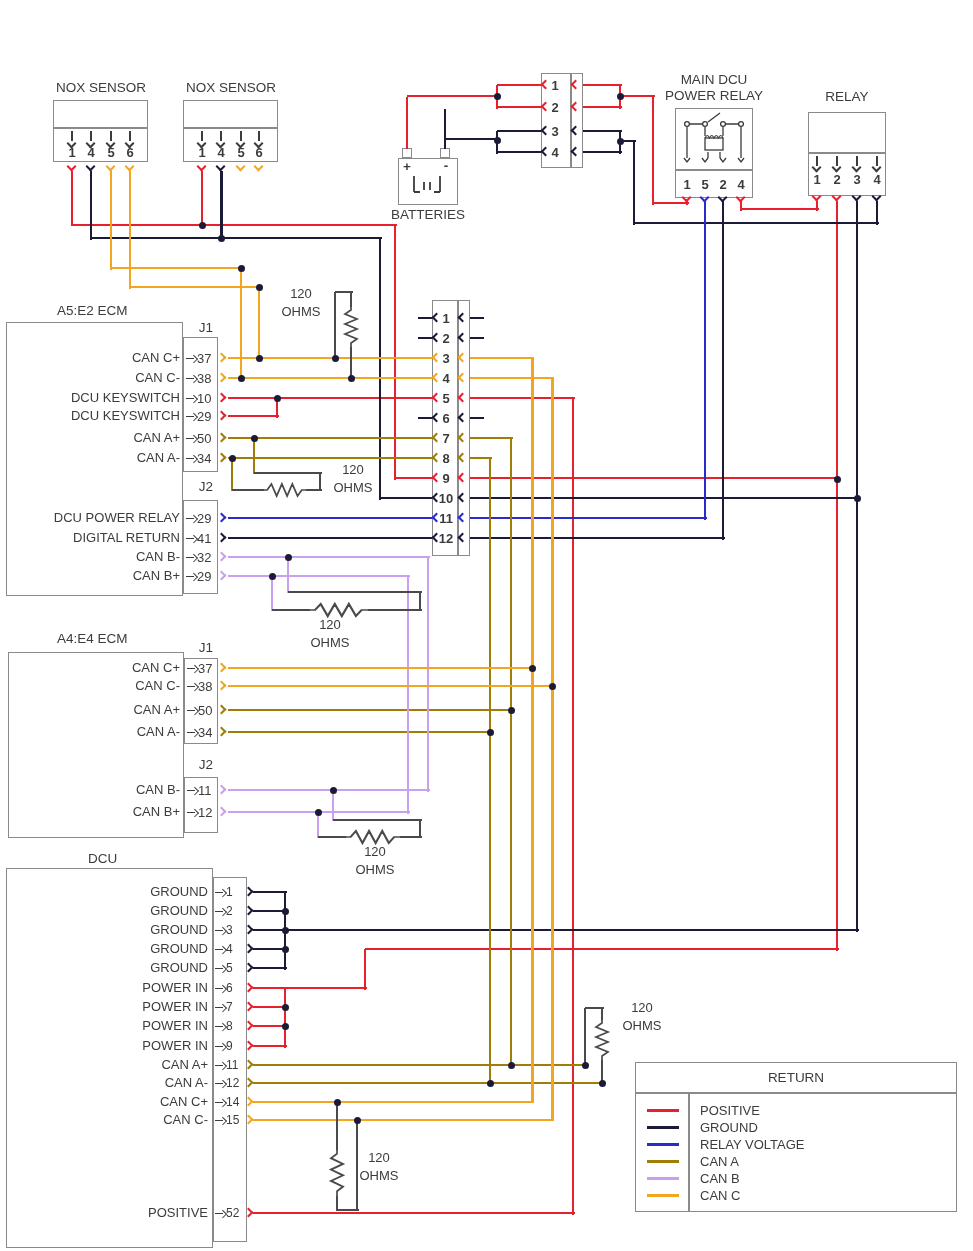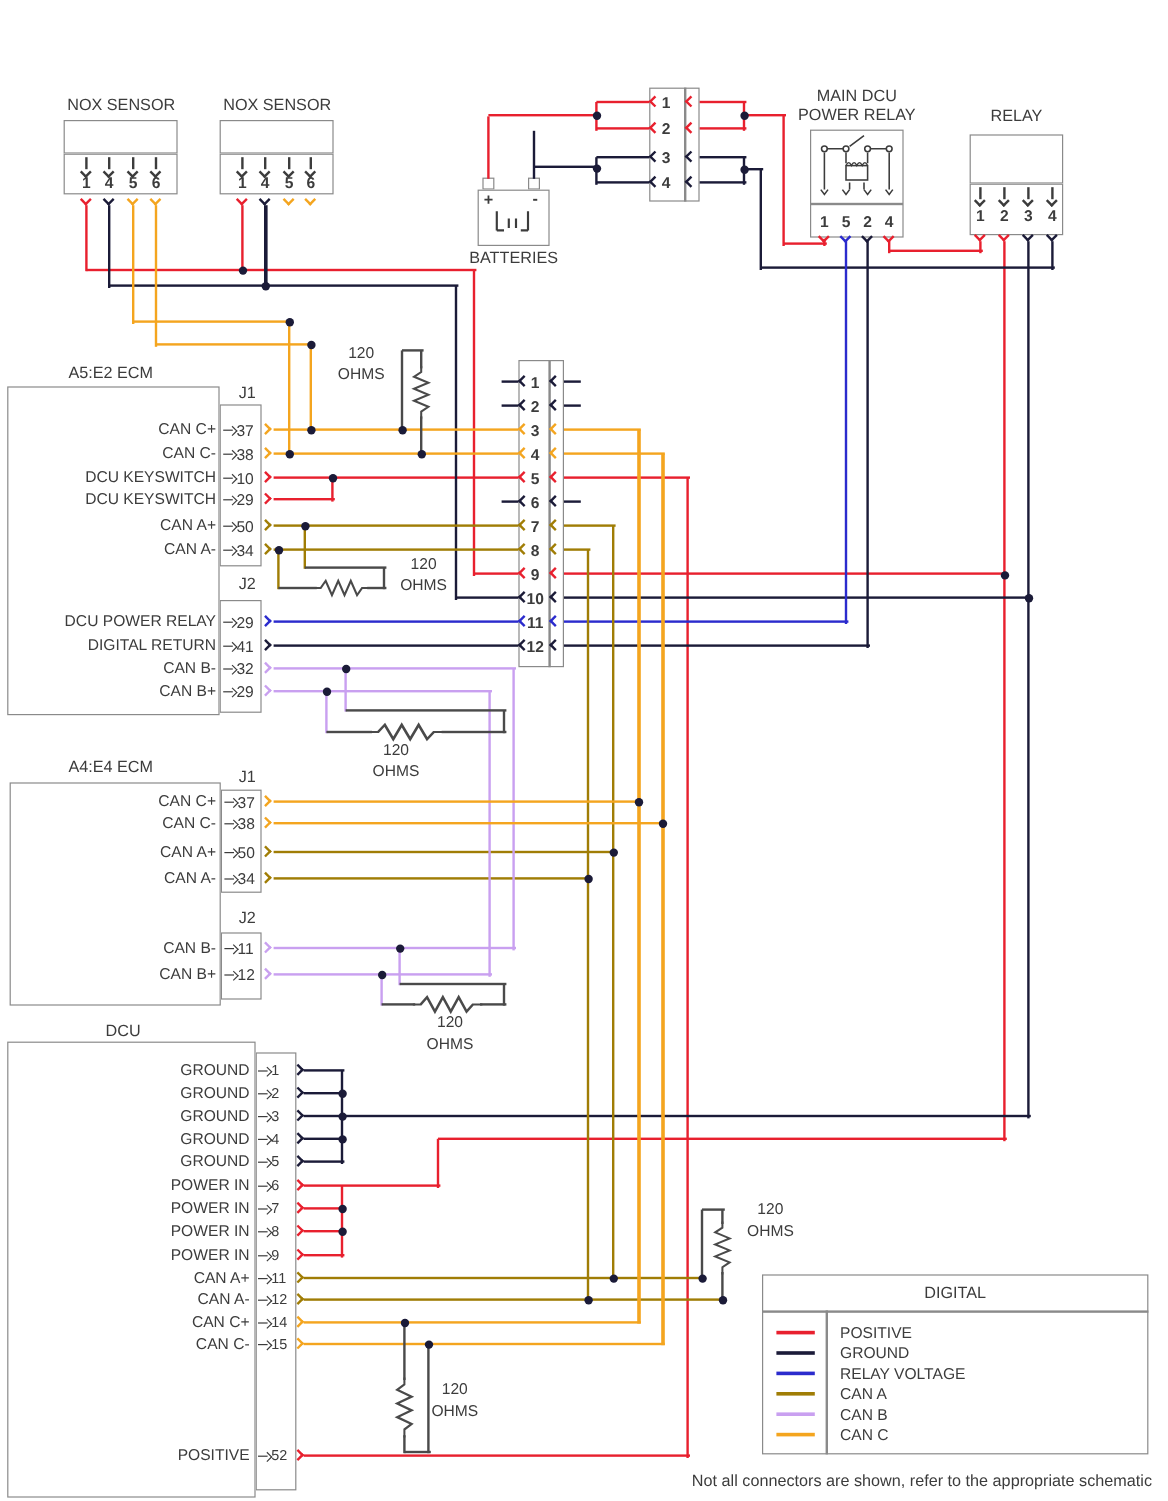--- a/index.html
+++ b/index.html
@@ -266,37 +266,36 @@
       <span class="parrow"></span>
       <span>15</span>
     </div>
   <div class="rowname" style="left:30px;top:1205px;width:178px">POSITIVE</div>
   <div class="pincell small" style="left:215px;top:1205px">
       <span class="parrow"></span>
       <span>52</span>
     </div>
 
   <div class="box" style="left:635px;top:1062px;width:322px;height:150px"></div>
-  <div class="lbl" style="left:635px;top:1070px;width:322px">DIGITAL</div>
+  <div class="lbl" style="left:635px;top:1070px;width:322px">RETURN</div>
   <div class="hline" style="left:635px;top:1092px;width:322px;height:1.6px"></div>
   <div class="vline" style="left:688px;top:1092px;width:1.6px;height:120px"></div>
   <div class="swatch" style="left:647px;top:1109px;background:var(--positive)"></div>
   <div class="legend-item" style="left:700px;top:1103px">POSITIVE</div>
   <div class="swatch" style="left:647px;top:1126px;background:var(--ground)"></div>
   <div class="legend-item" style="left:700px;top:1120px">GROUND</div>
   <div class="swatch" style="left:647px;top:1143px;background:var(--signal)"></div>
   <div class="legend-item" style="left:700px;top:1137px">RELAY VOLTAGE</div>
   <div class="swatch" style="left:647px;top:1160px;background:var(--cana)"></div>
   <div class="legend-item" style="left:700px;top:1154px">CAN A</div>
   <div class="swatch" style="left:647px;top:1177px;background:var(--canb)"></div>
   <div class="legend-item" style="left:700px;top:1171px">CAN B</div>
   <div class="swatch" style="left:647px;top:1194px;background:var(--canc)"></div>
   <div class="legend-item" style="left:700px;top:1188px">CAN C</div>
 
-  <div class="note" style="left:440px;top:1226px;width:520px">Not all connectors are shown, refer to the appropriate schematic</div>
 
   <div id="wiring">
       <div class="w" style="background: rgb(232, 32, 46); left: 71px; top: 171px; width: 2px; height: 55px;"></div>
       <div class="w" style="background: rgb(232, 32, 46); left: 201px; top: 171px; width: 2px; height: 55px;"></div>
       <div class="w" style="background: rgb(232, 32, 46); left: 72px; top: 224px; width: 325px; height: 2px;"></div>
       <div class="w" style="background: rgb(232, 32, 46); left: 394px; top: 225px; width: 2px; height: 255px;"></div>
       <div class="w" style="background: rgb(232, 32, 46); left: 395px; top: 477px; width: 37px; height: 2px;"></div>
       <div class="w" style="background: rgb(232, 32, 46); left: 228px; top: 397px; width: 204px; height: 2px;"></div>
       <div class="w" style="background: rgb(232, 32, 46); left: 228px; top: 415px; width: 51px; height: 2px;"></div>
       <div class="w" style="background: rgb(232, 32, 46); left: 276px; top: 398px; width: 2px; height: 20px;"></div>

